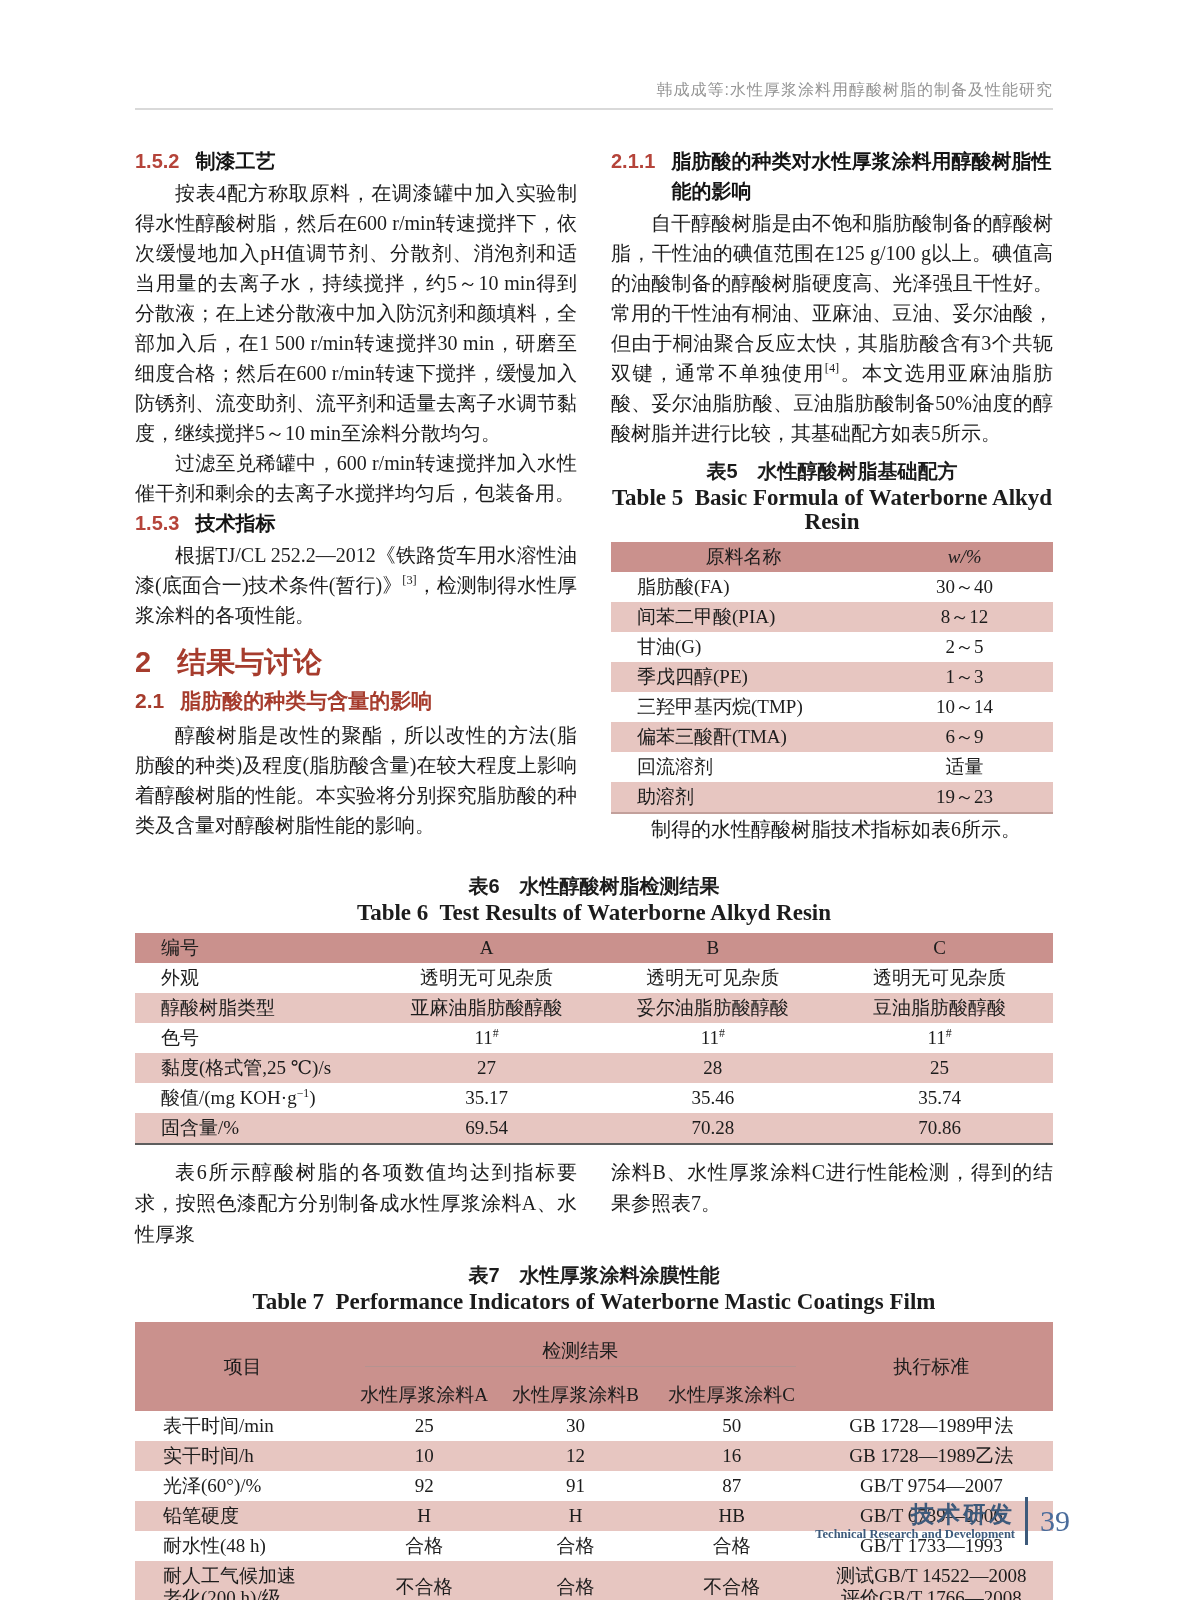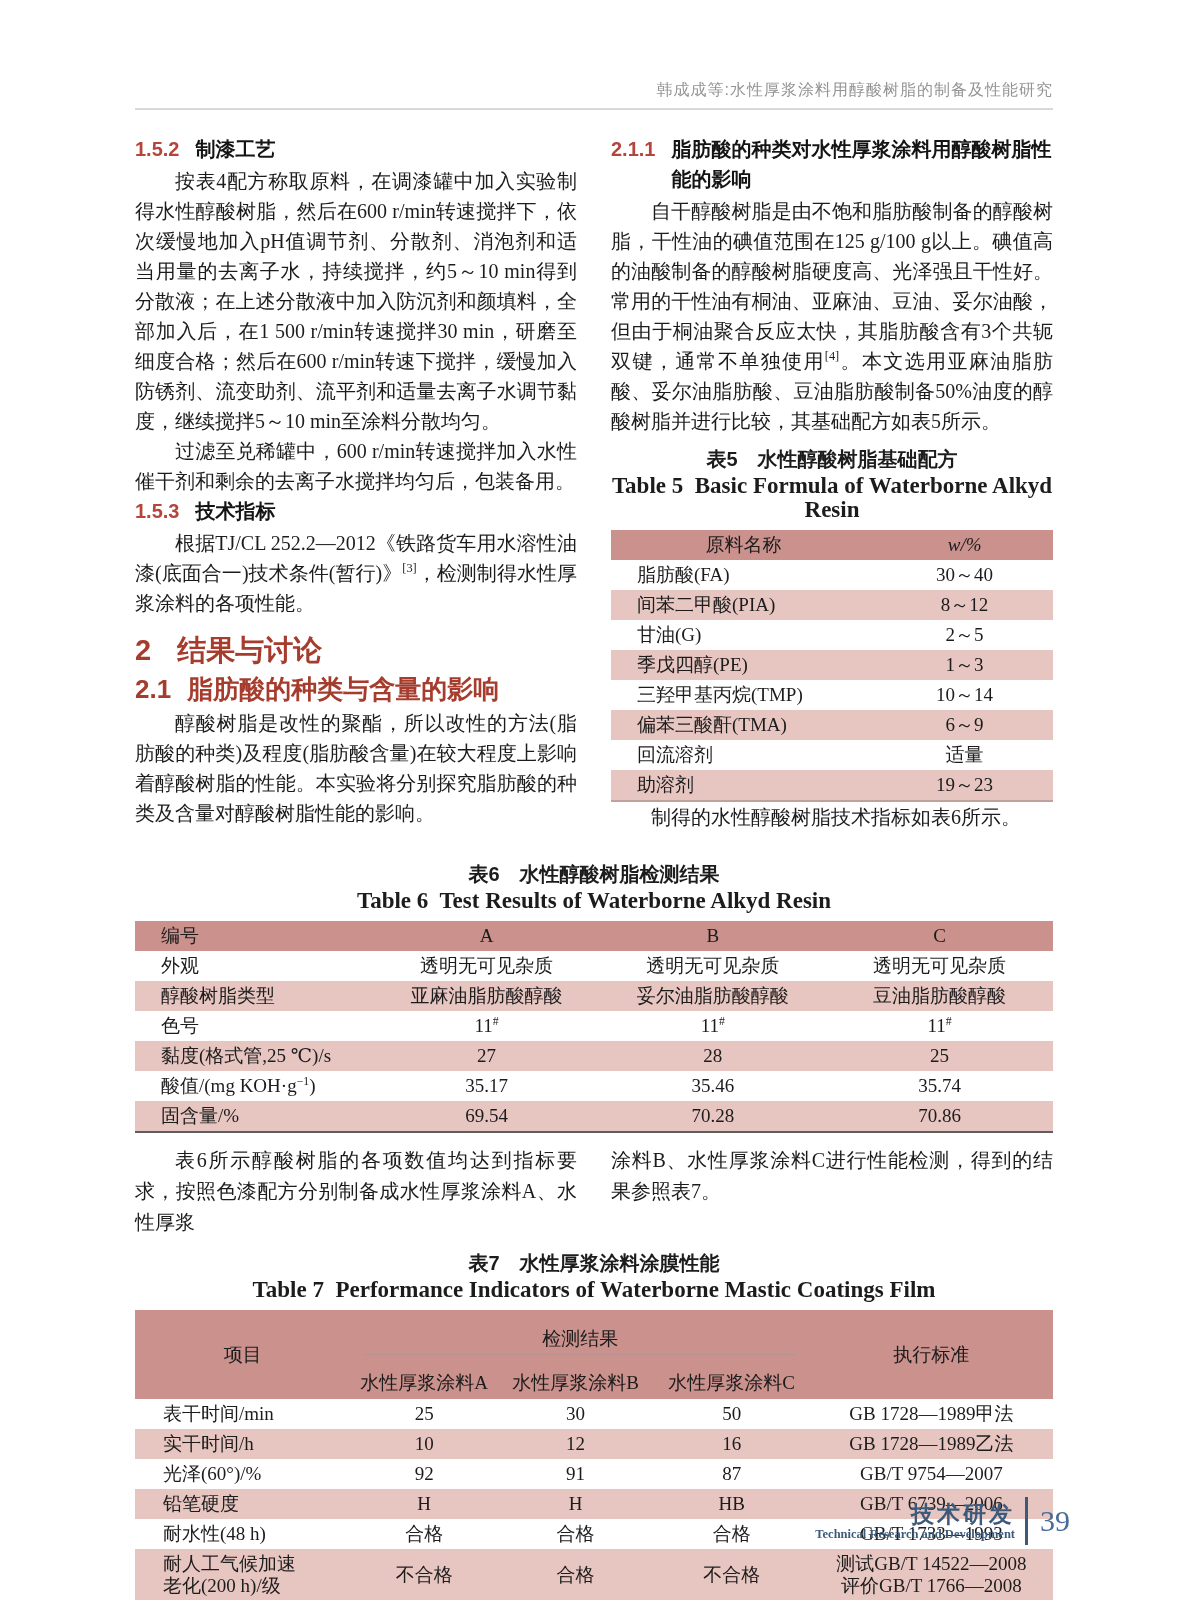--- a/index.html
+++ b/index.html
@@ -10,35 +10,35 @@
   }
   .content { position:absolute; left:135px; top:0; width:918px; }
 
   .running-head {
     padding-top:80px; text-align:right;
     font-family:"Liberation Sans","DejaVu Sans",sans-serif;
     font-size:16px; letter-spacing:1px; color:var(--c-runhead);
   }
   .head-rule { border:0; border-top:2px solid var(--c-rule); margin:7px 0 0 0; }
 
-  .columns { display:flex; gap:34px; margin-top:24px; }
+  .columns { display:flex; gap:34px; margin-top:36px; }
   .col { width:442px; font-size:20px; line-height:30px; text-align:justify; }
   .col p { margin:0; text-indent:2em; }
 
   .sec-head {
     display:flex; align-items:flex-start; text-align:left;
     font-family:"Liberation Sans","DejaVu Sans",sans-serif;
     font-weight:bold; font-size:20px; line-height:30px; margin:0 0 2px 0;
   }
   .sec-head .num { color:var(--c-secnum); margin-right:16px; flex:0 0 auto; }
   .sec-head .ttl { color:#141414; }
   .h2-head { font-size:29px; line-height:40px; margin:12px 0 4px 0; }
   .h2-head .num, .h2-head .ttl { color:var(--c-heading); }
   .h2-head .num { margin-right:26px; }
-  .h21-head { font-size:26px; line-height:30px; margin:0 0 4px 0; }
+  .h21-head { font-size:21px; line-height:30px; margin:0 0 4px 0; }
   .h21-head .num, .h21-head .ttl { color:var(--c-heading); }
 
   .cap-cn {
     font-family:"Liberation Sans","DejaVu Sans",sans-serif; font-weight:bold;
     font-size:20px; line-height:26px; text-align:center; white-space:pre-wrap;
   }
   .cap-en {
     font-weight:bold; font-size:23px; line-height:24px; text-align:center;
     white-space:pre-wrap; margin:2px 0 8px 0;
   }

